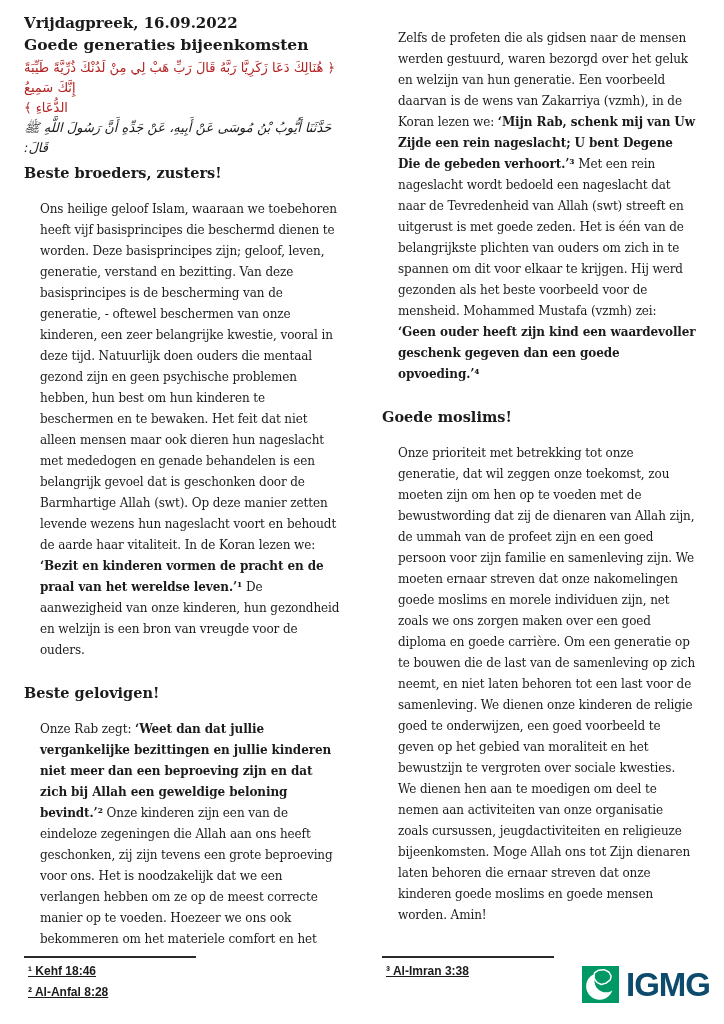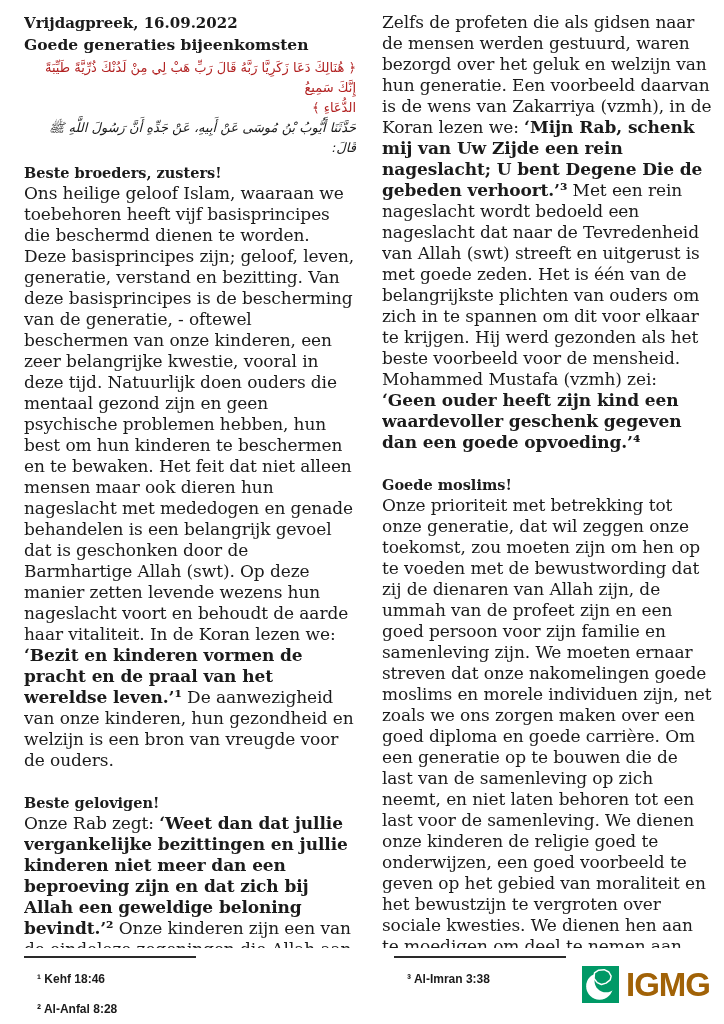--- a/index.html
+++ b/index.html
@@ -29,61 +29,61 @@
   .col.right{width:330px;}
   .doc-date{
     font-size:15px;font-weight:600;line-height:22px;margin:0;
   }
   .doc-title{
     font-size:15.5px;font-weight:700;line-height:22px;margin:0 0 2px 0;
   }
   .arabic p{
     margin:0;
     direction:rtl;
-    text-align:right;
+    text-align:left;
     font-family:"DejaVu Sans","Liberation Sans",sans-serif;
     font-size:13px;
     line-height:20px;
     color:var(--accent-red);
   }
   .arabic p.black{color:var(--text);font-style:italic;}
   .arabic{margin:2px 0 4px 0;}
   .sec-heading{
     font-size:14.5px;font-weight:700;line-height:21px;
     margin:21px 0 0 0;
   }
   .sec-heading.first{margin-top:0;}
   .body-par{
-    font-size:17px;line-height:21px;margin:0;
+    font-size:12px;line-height:21px;margin:16px;
     letter-spacing:-0.1px;
   }
   .body-par .b{font-weight:700;}
   .footer{
     position:absolute;
     left:24px;right:12px;top:956px;height:60px;
   }
   .fn-block{position:absolute;top:0;width:332px;}
   .fn-block.left{left:0;}
-  .fn-block.right{left:370px;width:330px;}
+  .fn-block.right{left:358px;width:330px;}
   .fn-rule{
     width:172px;border:0;border-top:2px solid #2a2a2a;margin:0 0 5px 0;
   }
   .fn-line{
     font-family:"Liberation Sans","DejaVu Sans",sans-serif;
-    font-size:12px;font-weight:700;line-height:17px;margin:13px;
+    font-size:12px;font-weight:700;line-height:17px;margin:4px;text-decoration:underline;
   }
   .logo{
     position:absolute;right:2px;top:10px;
     display:flex;align-items:center;gap:7px;
   }
   .logo-mark{width:37px;height:37px;display:block;}
   .logo-word{
     font-family:"Liberation Sans","DejaVu Sans",sans-serif;
     font-size:33px;font-weight:800;letter-spacing:-1px;
-    color:#a16207;line-height:37px;
+    color:#0c4a6e;line-height:37px;
   }
 </style>
 </head>
 <body>
 
 <div class="page">
 
   <div class="columns">
 
     <div class="col left">

